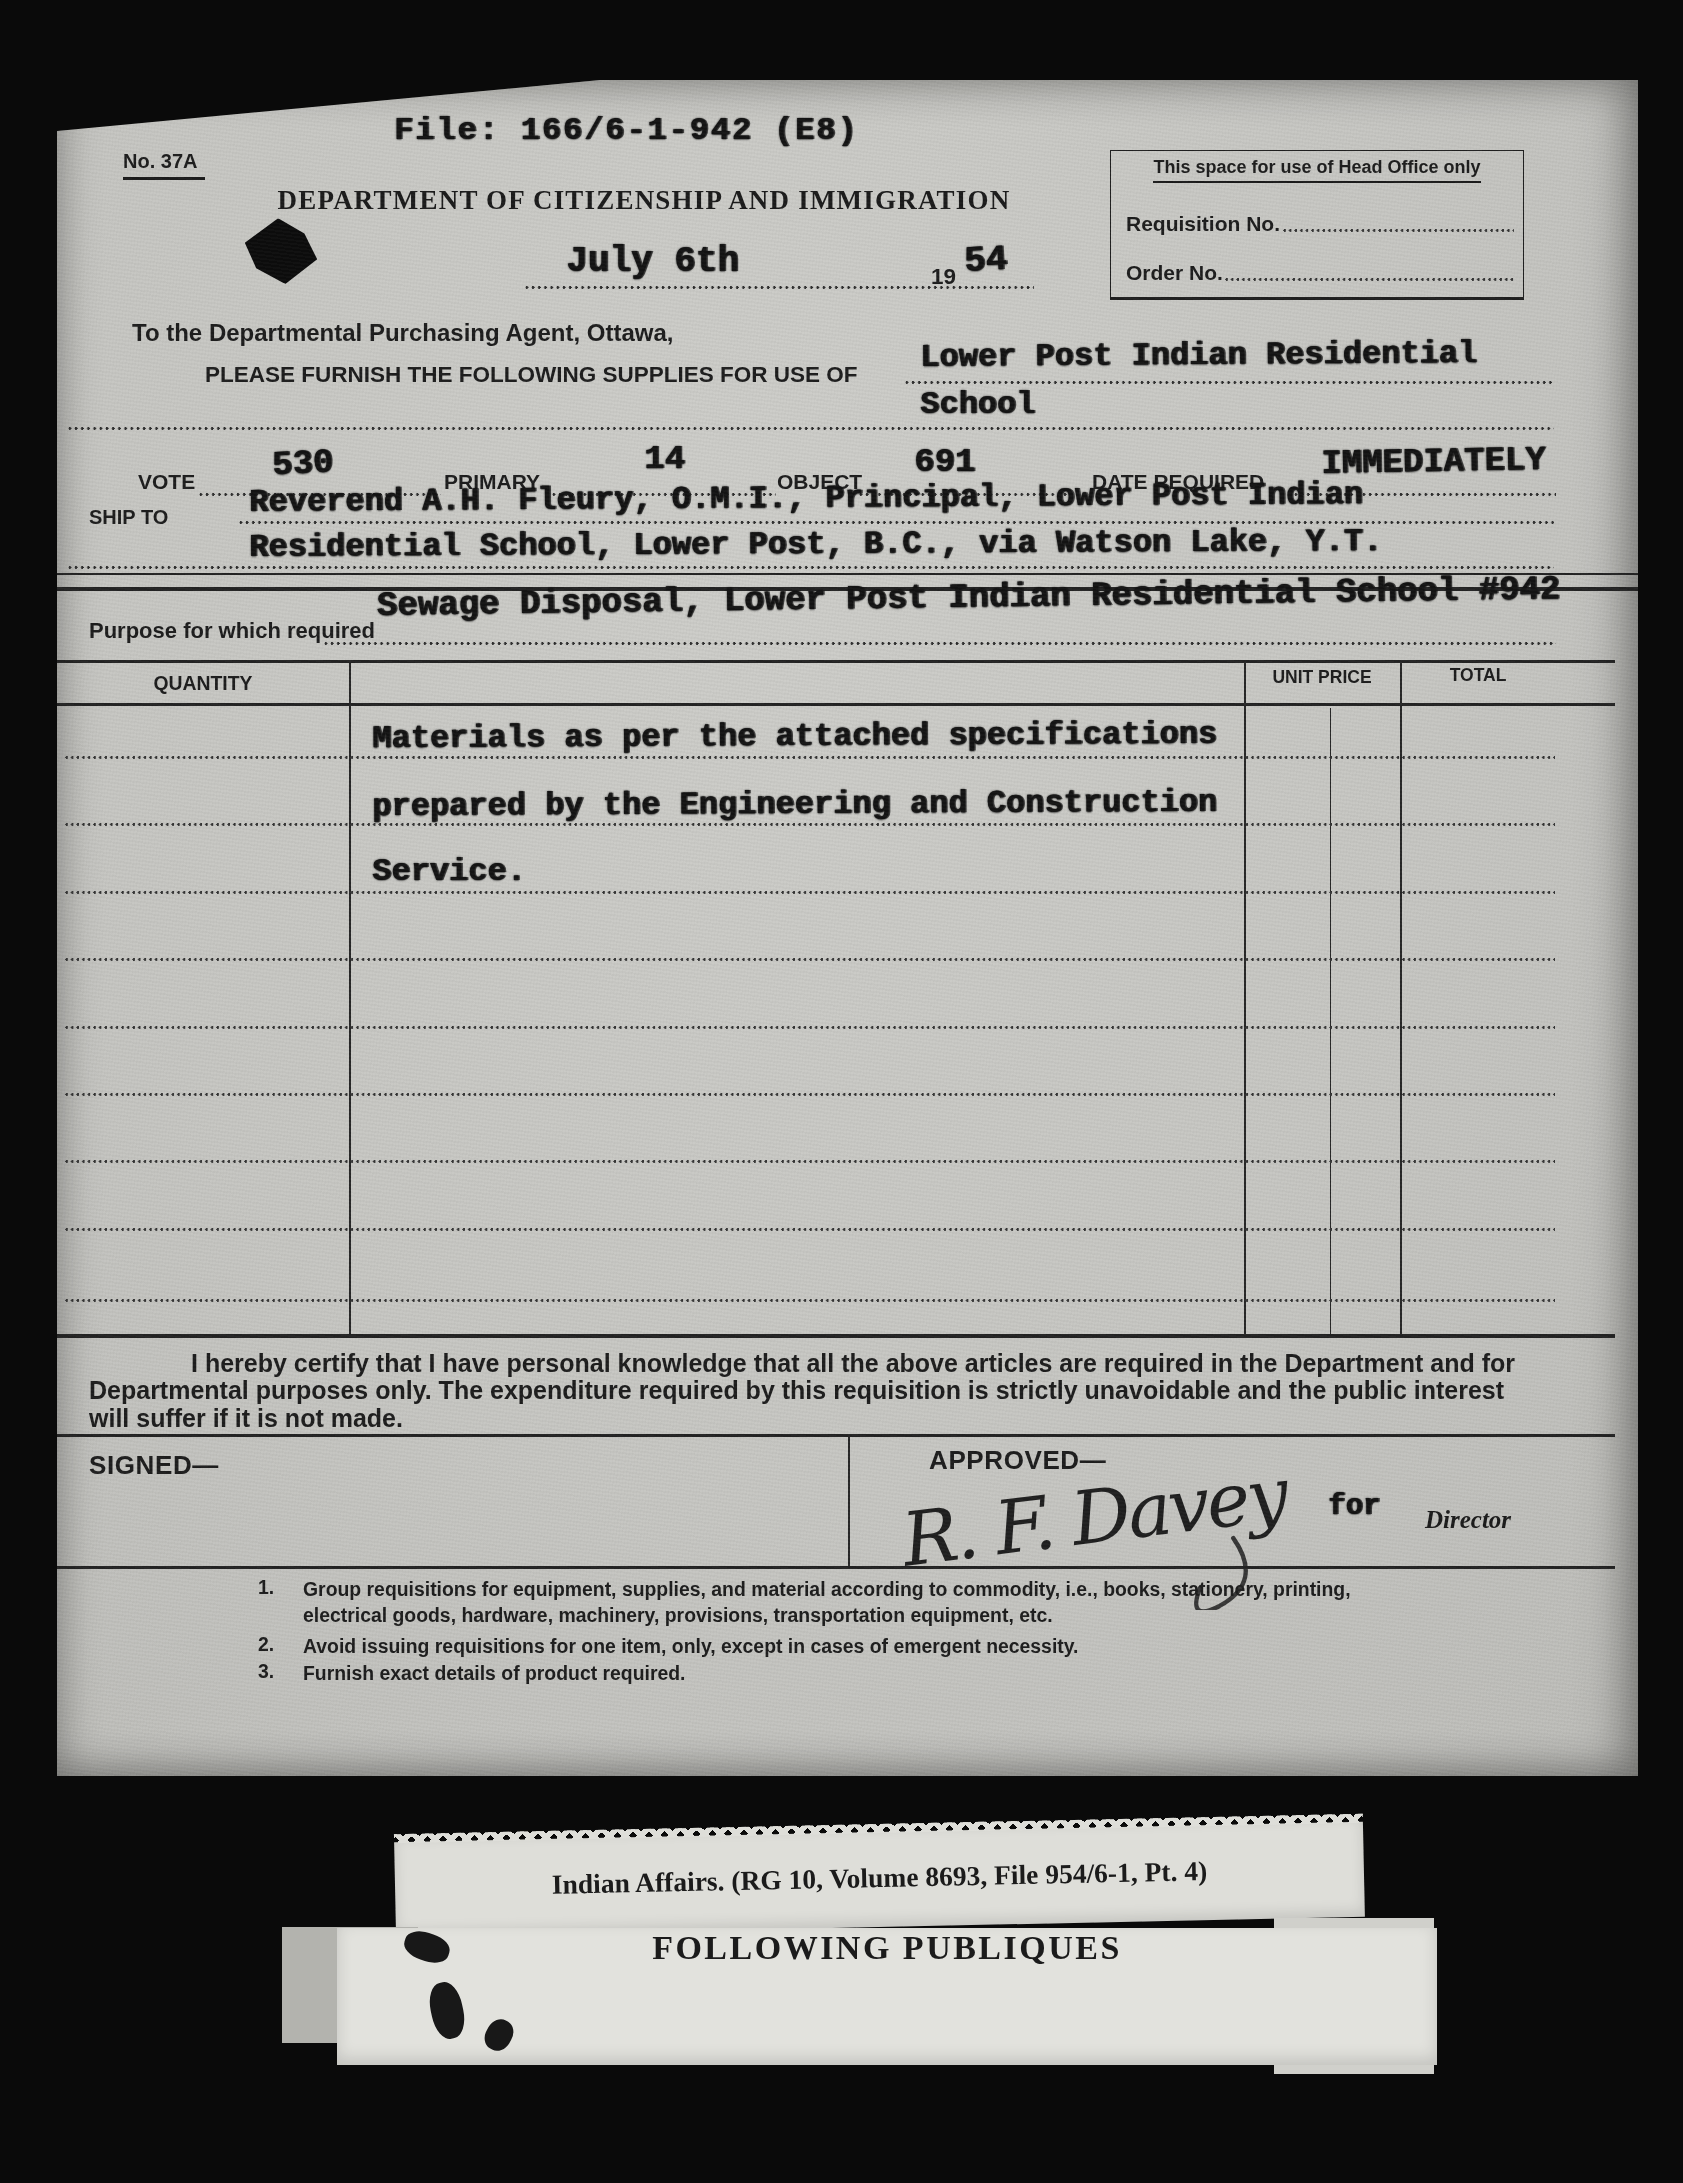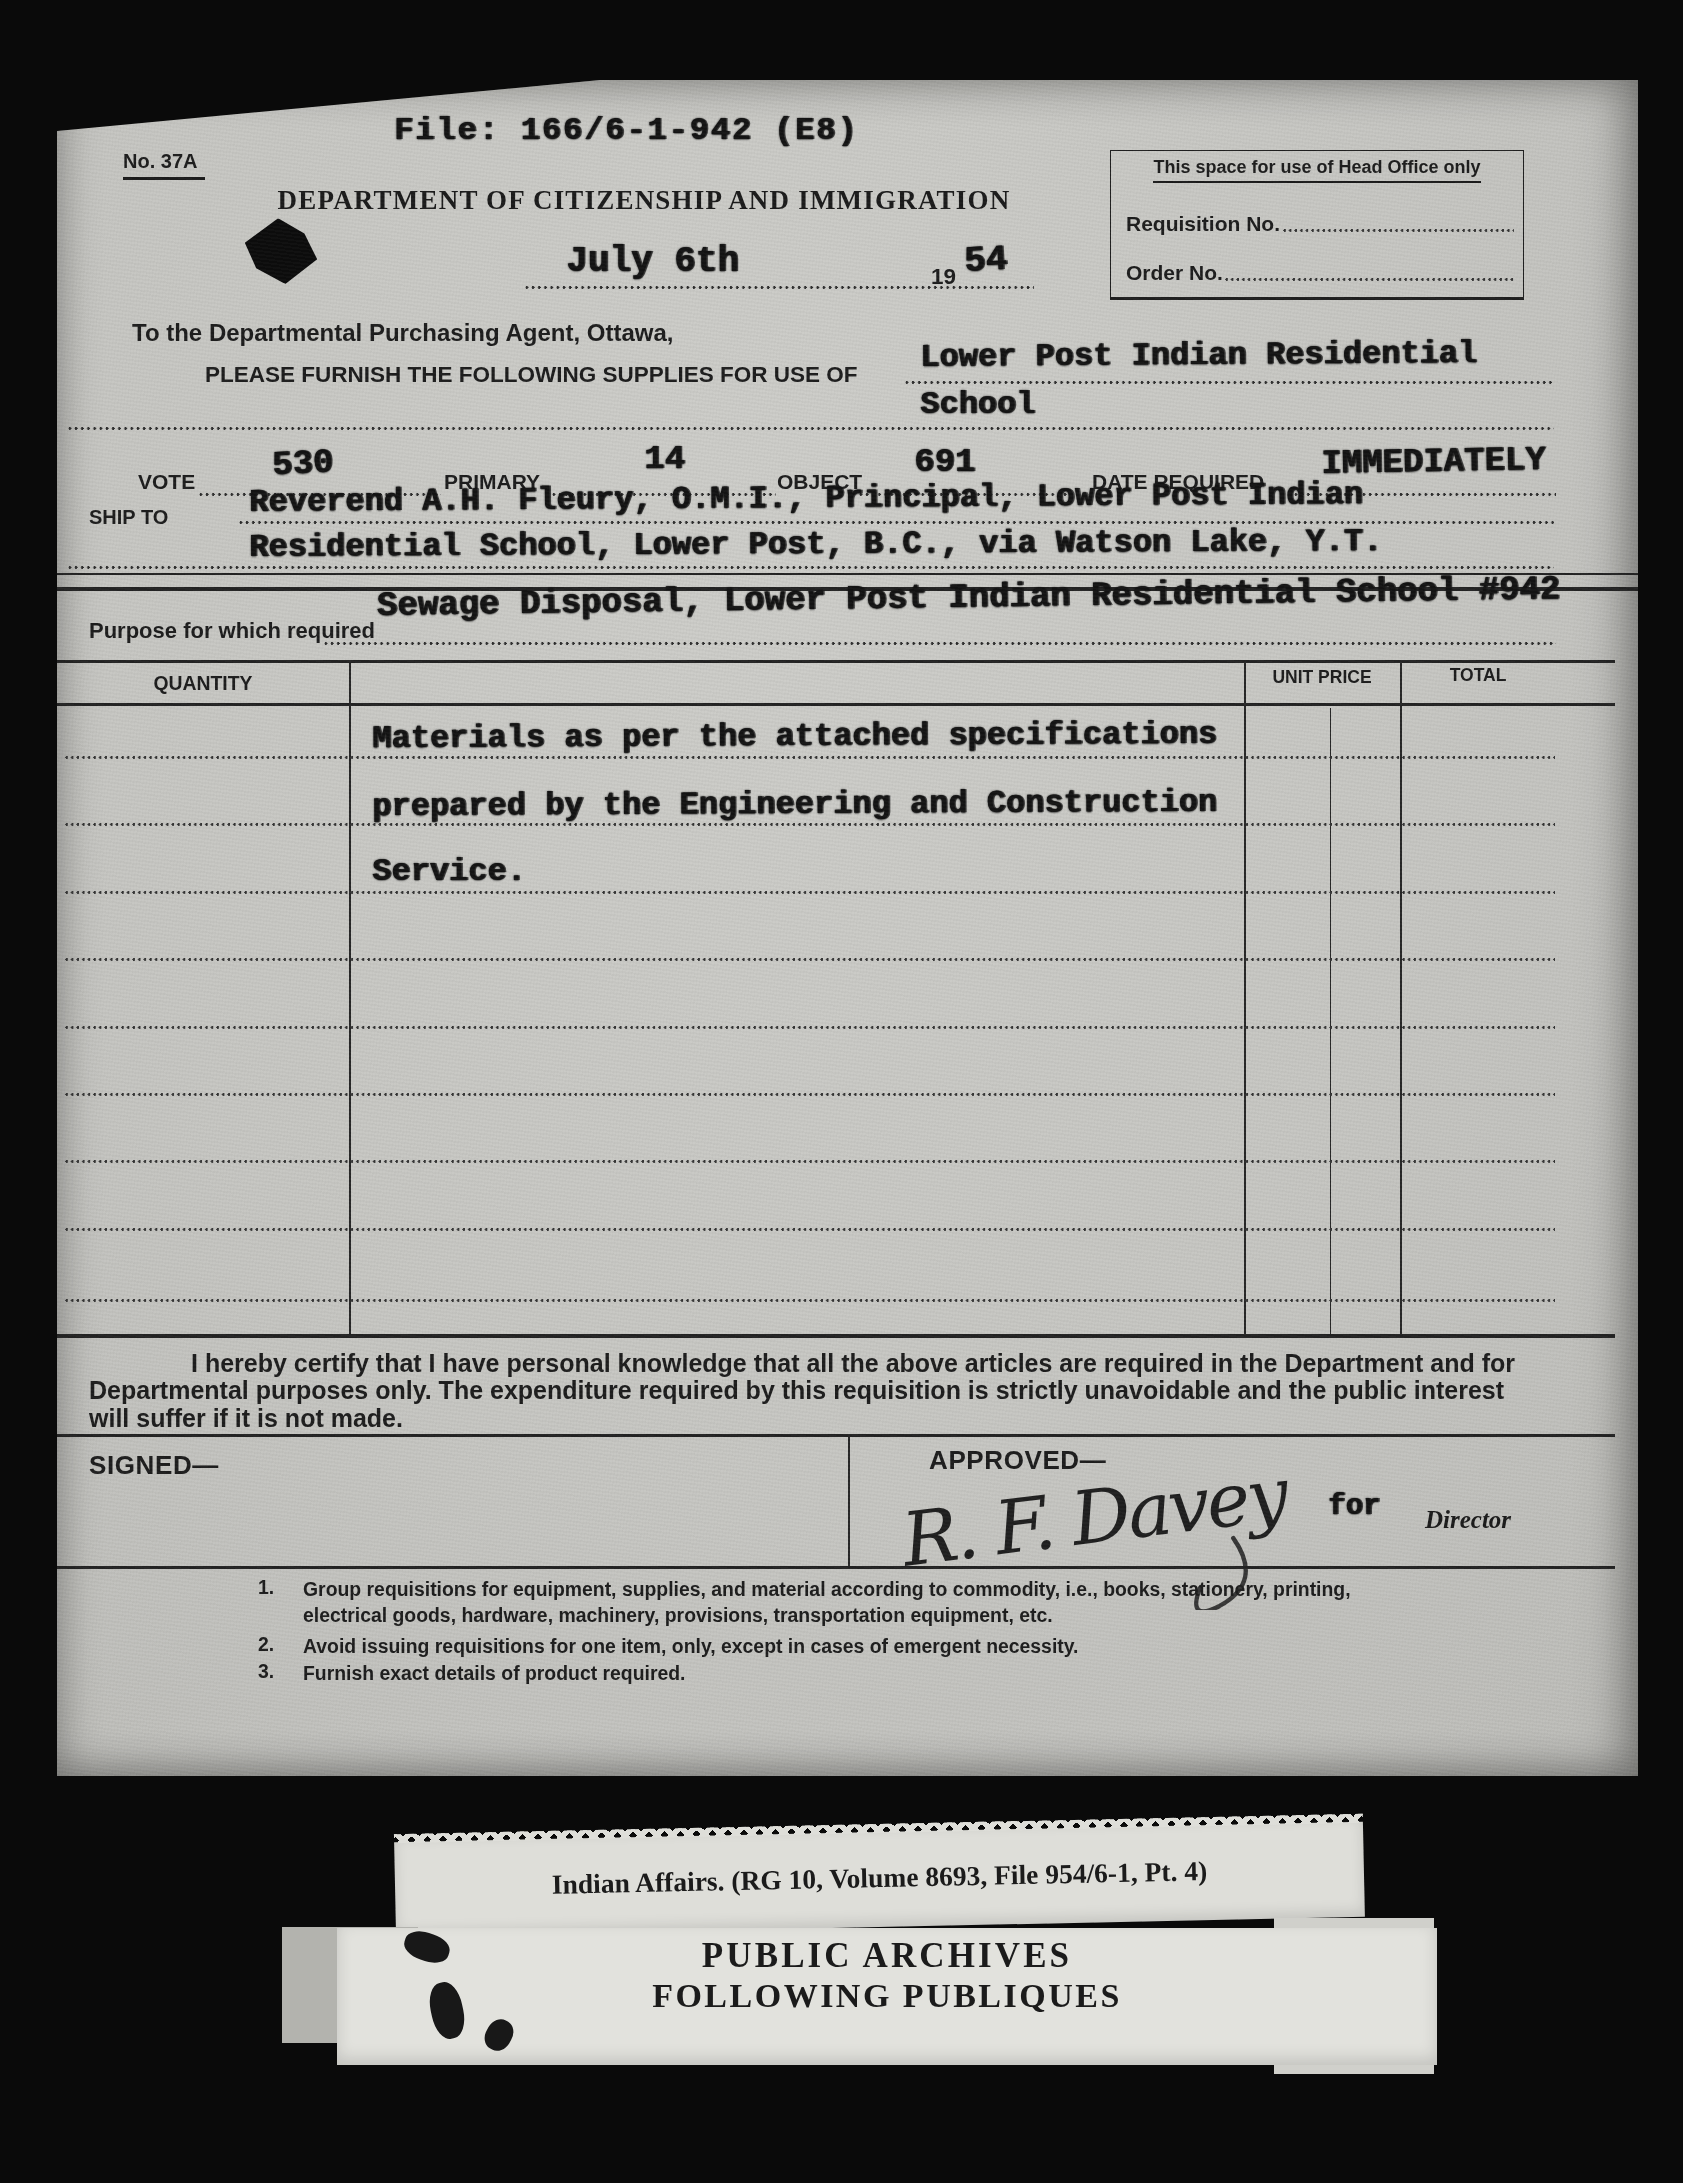--- a/index.html
+++ b/index.html
@@ -171,18 +171,17 @@
     <div class="serif" style="text-align:center;margin-top:30px;font-size:27.5px;font-weight:700;">Indian Affairs. (RG 10, Volume 8693, File 954/6-1, Pt. 4)</div>
   </div>
 
   <div class="abs" style="left:282px;top:1927px;width:136px;height:116px;background:#b3b3ae;"></div>
   <div class="abs" style="left:1274px;top:1918px;width:160px;height:156px;background:#d0d0cb;"></div>
   <div class="abs" style="left:337px;top:1928px;width:1100px;height:137px;background:#e2e2dd;
        box-shadow:inset 0 -6.2px 16px rgba(0,0,0,.14);">
     <div class="blob" style="left:67px;top:5px;width:46px;height:27.5px;transform:rotate(18deg);"></div>
     <div class="blob" style="left:94px;top:54px;width:32px;height:57px;transform:rotate(-12deg);"></div>
     <div class="blob" style="left:149px;top:91px;width:26px;height:32px;transform:rotate(30deg);"></div>
-    <div class="serif" style="text-align:center;margin-top:7.5px;font-size:35px;font-weight:700;letter-spacing:3.1px;">PUBLIC ARCHIVES</div>
     <div class="serif" style="text-align:center;margin-top:1.2px;font-size:34px;font-weight:700;letter-spacing:2.5px;">FOLLOWING PUBLIQUES</div>
   </div>
 
 </div>
 
 
 </body></html>

